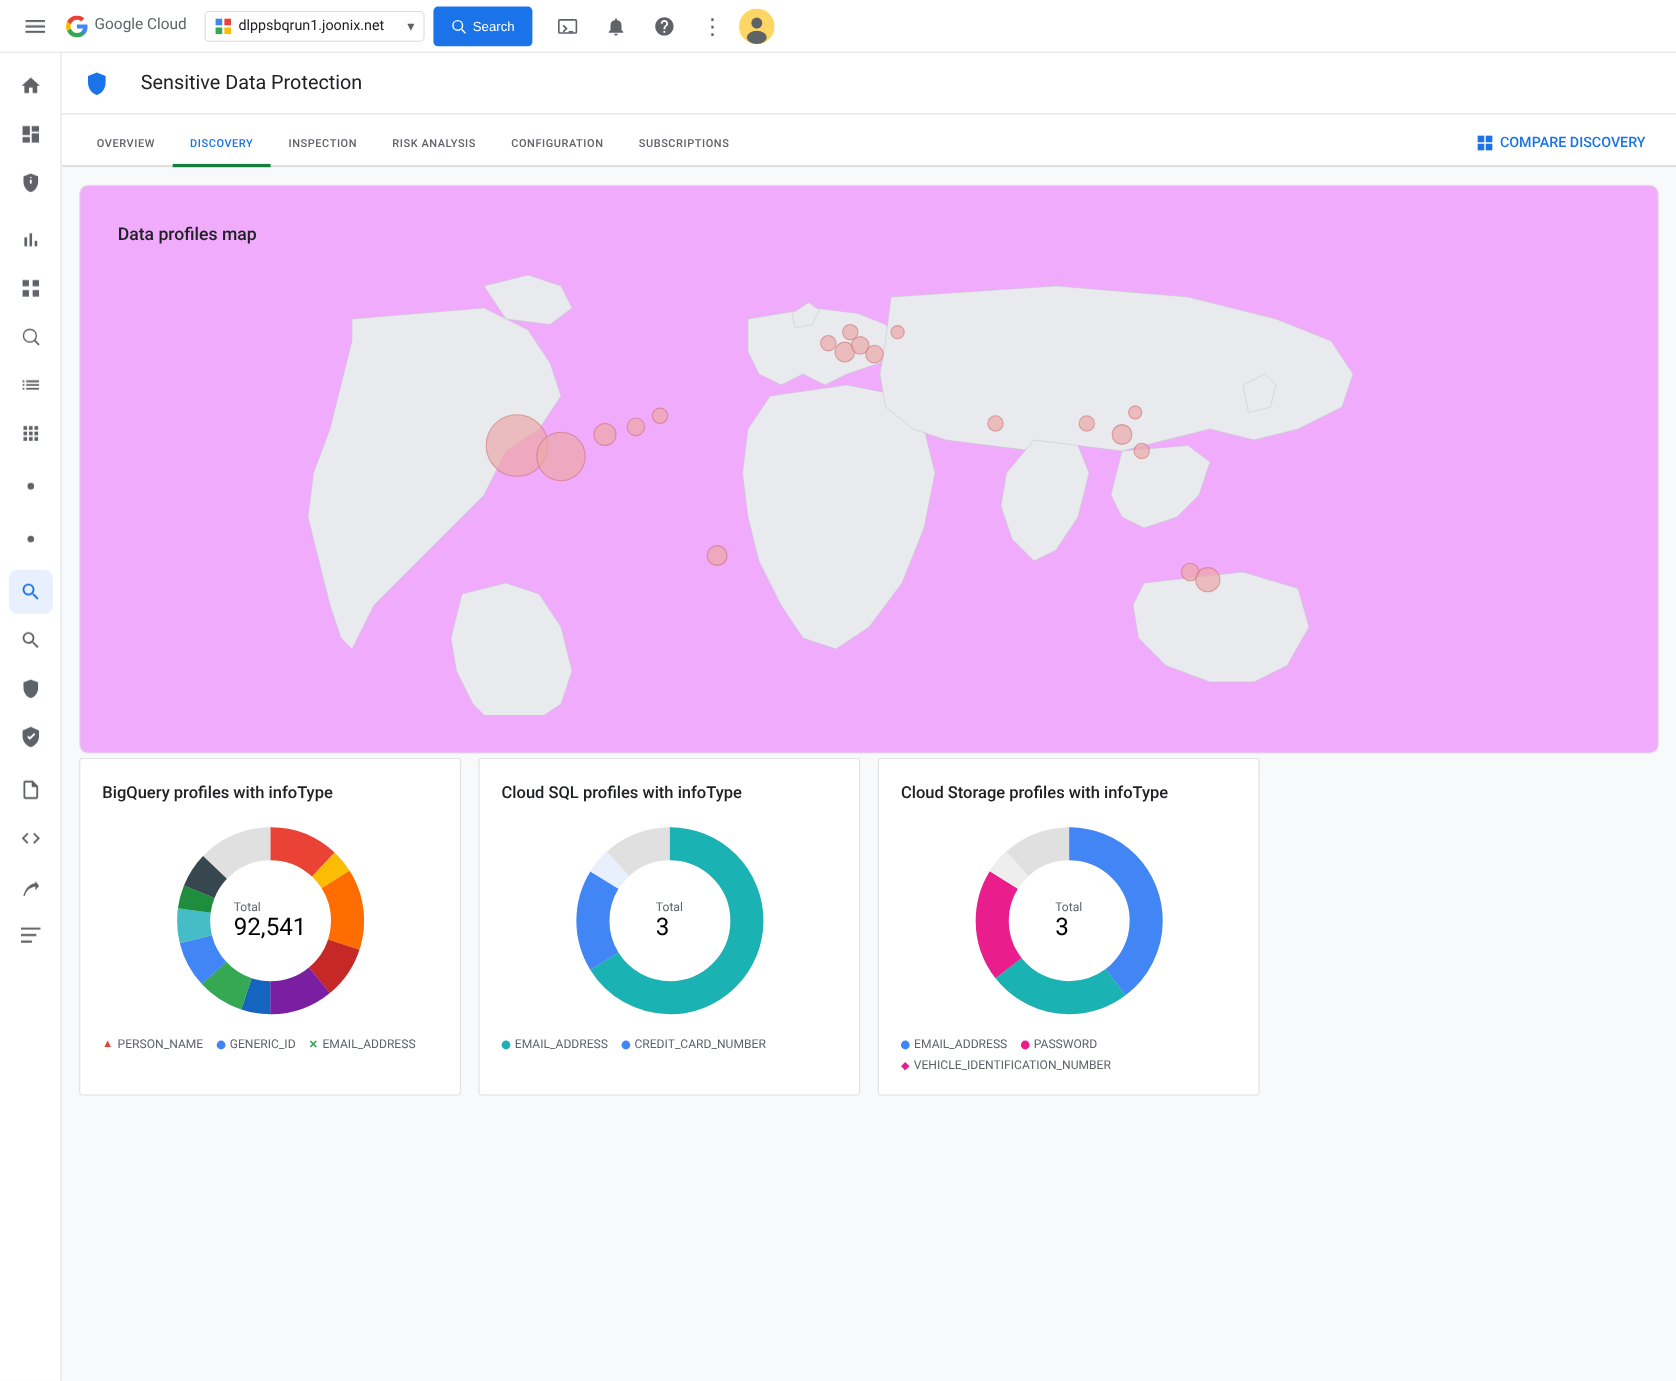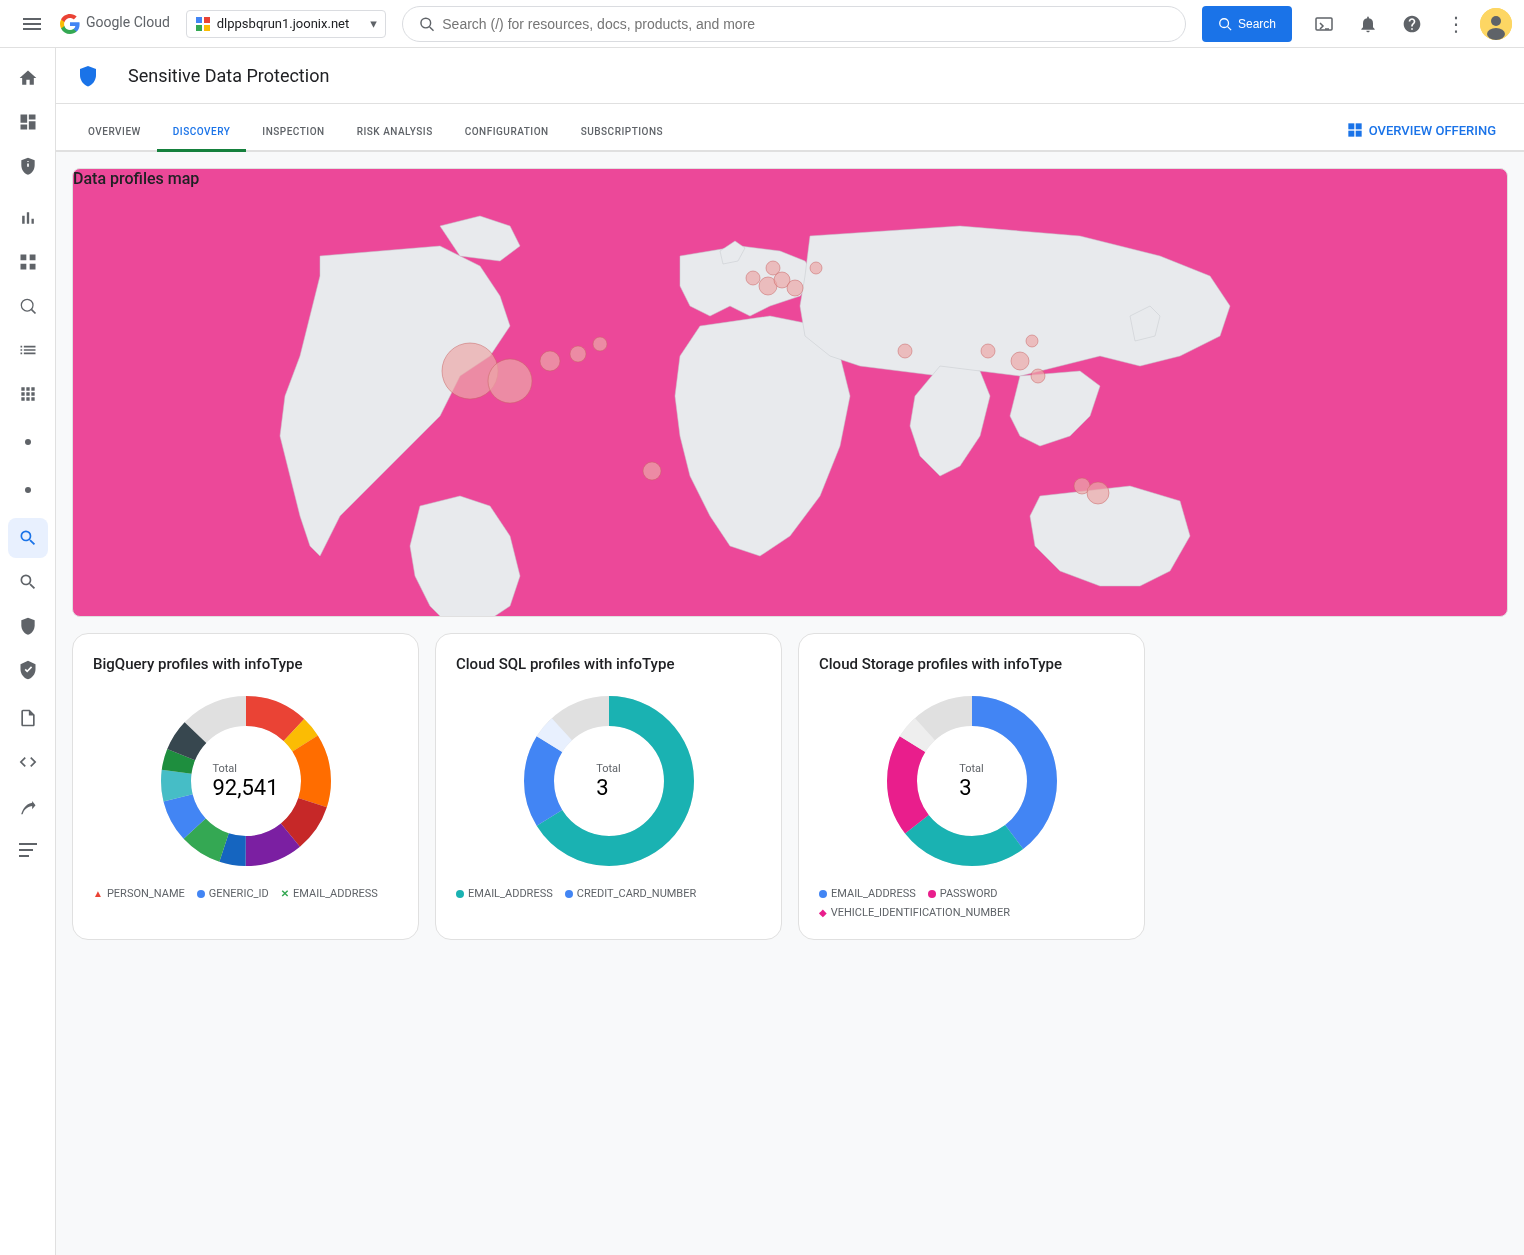--- a/index.html
+++ b/index.html
@@ -33,29 +33,29 @@
     .nav-tabs { position: fixed; top: 104px; left: 56px; right: 0; height: 48px; background: #fff; border-bottom: 2px solid #e0e0e0; display: flex; align-items: flex-end; padding: 0 16px; z-index: 97; }
     .nav-tab { padding: 12px 16px; font-size: 10px; font-weight: 500; color: #5f6368; text-transform: uppercase; letter-spacing: 0.5px; cursor: pointer; border-bottom: 3px solid transparent; margin-bottom: -2px; white-space: nowrap; }
     .nav-tab.active { color: #1a73e8; border-bottom: 3px solid #15803d; }
     .nav-tabs-spacer { flex: 1; }
     .compare-offering-btn { display: flex; align-items: center; gap: 6px; color: #1a73e8; font-size: 13px; font-weight: 500; cursor: pointer; padding: 8px 12px; margin-bottom: 4px; }
 
     
     .main-content { margin-top: 152px; margin-left: 56px; padding: 16px; background: #f8f9fa; min-height: calc(100vh - 152px); }
 
     
-    .card { background: #ec4899; border-radius: 8px; border: 1px solid #e0e0e0; padding: 0; margin-bottom: 16px; }
+    .card { background: #f0abfc; border-radius: 8px; border: 1px solid #e0e0e0; padding: 34px; margin-bottom: 4px; }
     .card-title { font-size: 16px; font-weight: 500; color: #202124; margin-bottom: 8px; }
 
     
     .map-container { width: 100%; height: 420px; position: relative; }
 
     
     .profile-cards-row { display: grid; grid-template-columns: 1fr 1fr 1fr 1fr; gap: 16px; }
-    .profile-card { background: #fff; border-radius: 16px; border: 1px solid #e0e0e0; padding: 20px; }
+    .profile-card { background: #fff; border-radius: 3px; border: 1px solid #e0e0e0; padding: 20px; }
     .profile-card-title { font-size: 15px; font-weight: 500; color: #202124; margin-bottom: 16px; line-height: 1.4; }
 
     
     .donut-container { display: flex; justify-content: center; align-items: center; margin: 8px 0 16px; }
     .donut-wrap { position: relative; }
     .donut-center { position: absolute; top: 50%; left: 50%; transform: translate(-50%, -50%); }
     .donut-center-label { font-size: 11px; color: #5f6368; }
     .donut-center-value { font-size: 22px; font-weight: 400; color: #000000; }
 
     
@@ -90,27 +90,20 @@
     <svg width="16" height="16" viewBox="0 0 16 16">
         <rect x="1" y="1" width="6" height="6" fill="#4285f4"></rect>
         <rect x="9" y="1" width="6" height="6" fill="#ea4335"></rect>
         <rect x="1" y="9" width="6" height="6" fill="#34a853"></rect>
         <rect x="9" y="9" width="6" height="6" fill="#fbbc04"></rect>
       </svg>
     <span style="font-size:13px; color:#202124;">dlppsbqrun1.joonix.net</span>
     <span style="color:#5f6368; margin-left:auto;">▾</span>
   </div>
 
-  <div class="search-bar">
-    <svg width="16" height="16" viewBox="0 0 16 16" fill="#5f6368">
-        <circle cx="7" cy="7" r="5" fill="none" stroke="#5f6368" stroke-width="1.5"></circle>
-        <line x1="11" y1="11" x2="15" y2="15" stroke="#5f6368" stroke-width="1.5"></line>
-      </svg>
-    <input type="text" placeholder="Search (/) for resources, docs, products, and more" style="">
-  </div>
   <button class="search-btn">
     <svg width="14" height="14" viewBox="0 0 16 16" fill="#fff">
         <circle cx="7" cy="7" r="5" fill="none" stroke="#fff" stroke-width="1.5"></circle>
         <line x1="11" y1="11" x2="15" y2="15" stroke="#fff" stroke-width="1.5"></line>
       </svg>
     <span>Search</span>
   </button>
 
   <div class="topbar-icons">
     <div class="topbar-icon-btn">
@@ -257,21 +250,21 @@
   <div class="nav-tab">CONFIGURATION</div>
   <div class="nav-tab">SUBSCRIPTIONS</div>
   <div class="nav-tabs-spacer"></div>
   <div class="compare-offering-btn">
     <svg width="16" height="16" viewBox="0 0 24 24">
         <rect x="2" y="2" width="9" height="9" fill="#1a73e8"></rect>
         <rect x="13" y="2" width="9" height="9" fill="#1a73e8"></rect>
         <rect x="2" y="13" width="9" height="9" fill="#1a73e8"></rect>
         <rect x="13" y="13" width="9" height="9" fill="#1a73e8"></rect>
       </svg>
-    <span style="color:#1a73e8; font-size:13px; font-weight:500;">OVERVIEW OFFERING</span>
+    <span style="color:#1a73e8; font-size:13px; font-weight:500;">COMPARE DISCOVERY</span>
   </div>
 </div>
 
 <div class="main-content">
 
   <div class="card">
     <div class="card-title">Data profiles map</div>
     <div class="map-container">
       <svg width="100%" height="100%" viewBox="0 0 1060 420" preserveAspectRatio="xMidYMid meet">
 

